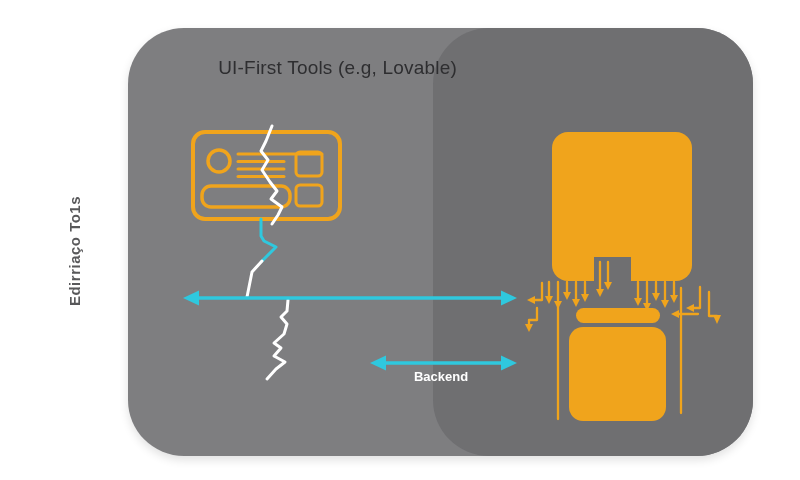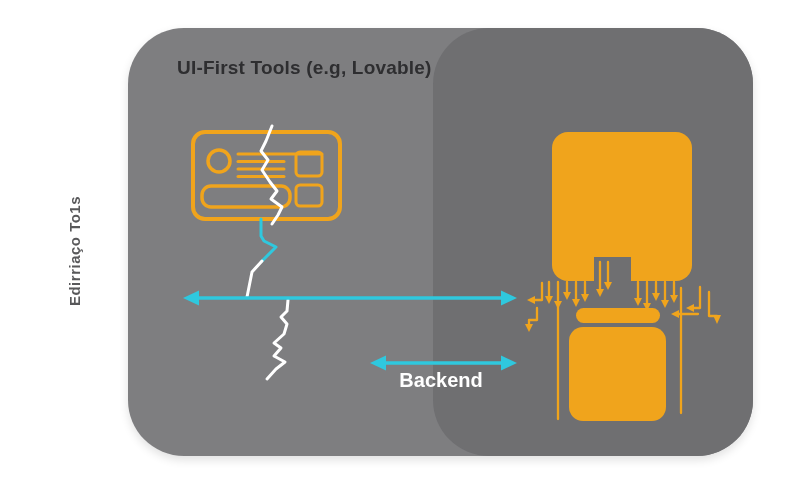--- a/index.html
+++ b/index.html
@@ -10,26 +10,26 @@
   }
   .panel{
     position:absolute;left:128px;top:28px;width:625px;height:428px;
     background:var(--panel_gray,#7e7e80);border-radius:56px;
     box-shadow:0 4px 10px rgba(0,0,0,0.12);
   }
   .panel-dark{
     position:absolute;left:433px;top:28px;width:320px;height:428px;
     background:var(--panel_dark_gray,#6f6f71);border-radius:56px;
   }
-  .title{position:absolute;font-weight:bold;text-align:left;letter-spacing:.2px;}
+  .title{position:absolute;font-weight:normal;text-align:right;letter-spacing:.2px;}
   .title-left{left:177px;top:57px;width:280px;font-size:19px;color:var(--left_title_color,#2e2e30);}
   .title-right{left:462px;top:58px;width:280px;font-size:17px;color:var(--right_title_color,#fff);}
   .backend-label{
     position:absolute;left:341px;top:369px;width:200px;text-align:center;
-    font-size:20px;font-weight:bold;color:#fff;
+    font-size:13px;font-weight:bold;color:#fff;
   }
   .side-label{
     position:absolute;left:74px;top:251px;transform:translate(-50%,-50%) rotate(-90deg);
     white-space:nowrap;font-size:15px;font-weight:bold;color:var(--side_label_color,#58585a);
     letter-spacing:.5px;
   }
   svg.overlay{position:absolute;left:0;top:0;pointer-events:none;}
 </style>
 </head>
 <body>

